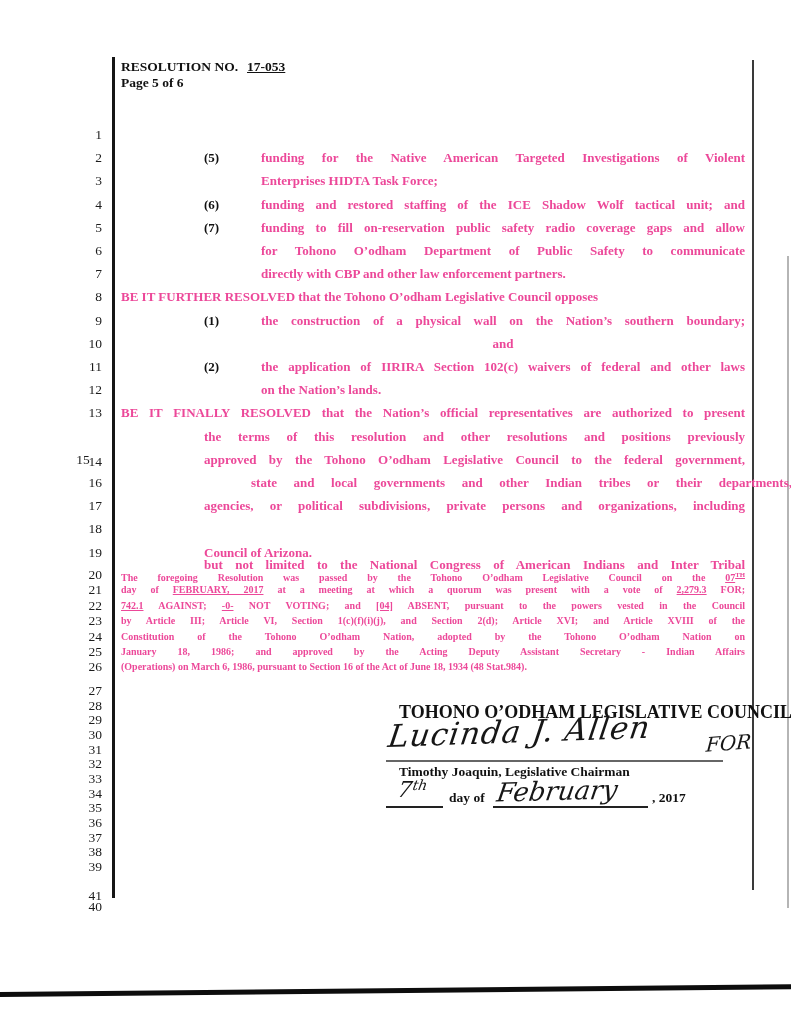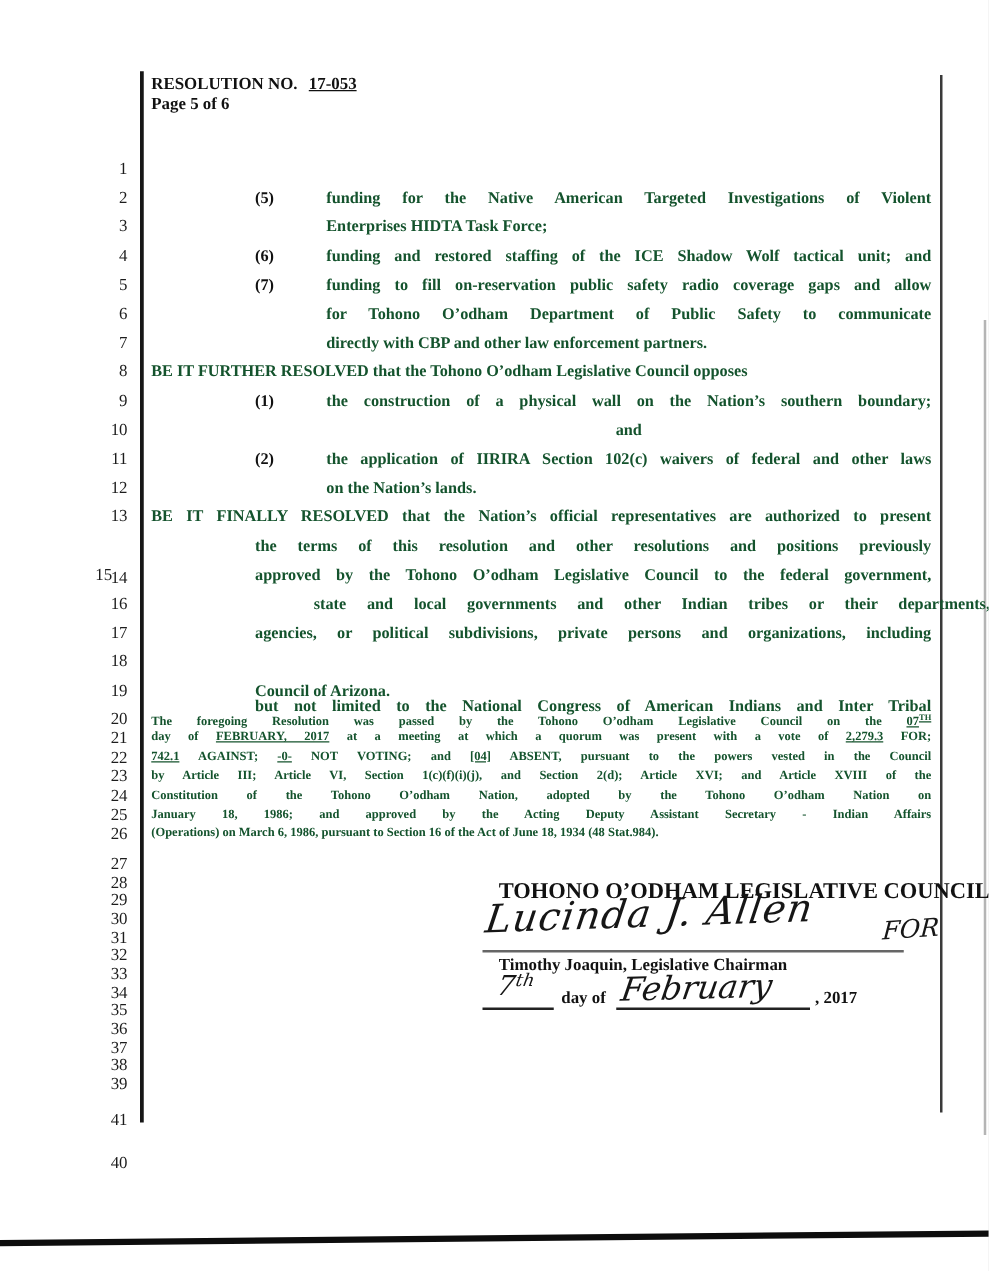--- a/index.html
+++ b/index.html
@@ -15,21 +15,21 @@
   .vrule-left{position:absolute;left:112px;top:57px;width:2.5px;height:841px;background:#161616;}
   .vrule-right{position:absolute;left:752px;top:60px;width:2px;height:830px;background:#3a3a3a;}
   .vrule-edge{position:absolute;left:787px;top:256px;width:1.5px;height:652px;background:#b5b5b5;}
   .bottom-bar{position:absolute;left:-8px;top:992px;width:810px;height:5px;background:#0d0d0d;transform:rotate(-0.55deg);transform-origin:left center;}
   
   .header{position:absolute;left:121px;top:59px;font-weight:bold;font-size:13.5px;line-height:16px;white-space:nowrap;}
   .header .resnum{text-decoration:underline;margin-left:9px;}
   
   .lnum{position:absolute;left:64px;width:38px;text-align:right;font-size:13.5px;line-height:16px;font-weight:normal;color:#1c1c1c;}
   
-  .dline{position:absolute;font-weight:bold;font-size:13px;line-height:16px;color:#14532d;white-space:nowrap;}
+  .dline{position:absolute;font-weight:bold;font-size:13px;line-height:16px;color:#ec4899;white-space:nowrap;}
   .dline.justify{text-align:justify;text-align-last:justify;white-space:normal;}
   .dline.small{font-size:10px;}
   .dline .u{text-decoration:underline;}
   .dline .sup{font-size:68%;vertical-align:4px;}
   .marker{position:absolute;left:204px;font-weight:bold;font-size:13px;line-height:16px;}
   
   .sig-org{position:absolute;left:399px;top:702px;font-weight:bold;font-size:18px;white-space:nowrap;}
   .sig-script{
     position:absolute;left:386px;top:718px;width:340px;
     font-family:"DejaVu Serif", serif;font-style:italic;font-size:31px;
@@ -107,21 +107,21 @@
       <div class="lnum" style="top: 726.95px;">30</div>
       <div class="lnum" style="top: 741.6px;">31</div>
       <div class="lnum" style="top: 756.25px;">32</div>
       <div class="lnum" style="top: 770.9px;">33</div>
       <div class="lnum" style="top: 785.55px;">34</div>
       <div class="lnum" style="top: 800.2px;">35</div>
       <div class="lnum" style="top: 814.85px;">36</div>
       <div class="lnum" style="top: 829.5px;">37</div>
       <div class="lnum" style="top: 844.15px;">38</div>
       <div class="lnum" style="top: 858.8px;">39</div>
-      <div class="lnum" style="top: 922px;">40</div>
+      <div class="lnum" style="top: 899px;">40</div>
       <div class="lnum" style="top: 888.1px;">41</div>
     </div>
   <div id="lines-layer">
       <div class="marker" style="top: 150.2px;">(5)</div>
       <div class="dline justify" style="top: 150.2px; left: 261px; width: 484px;">funding for the Native American Targeted Investigations of Violent</div>
       <div class="dline" style="top: 173.4px; left: 261px; width: 484px;">Enterprises HIDTA Task Force;</div>
       <div class="marker" style="top: 196.6px;">(6)</div>
       <div class="dline justify" style="top: 196.6px; left: 261px; width: 484px;">funding and restored staffing of the ICE Shadow Wolf tactical unit; and</div>
       <div class="marker" style="top: 219.8px;">(7)</div>
       <div class="dline justify" style="top: 219.8px; left: 261px; width: 484px;">funding to fill on-reservation public safety radio coverage gaps and allow</div>

